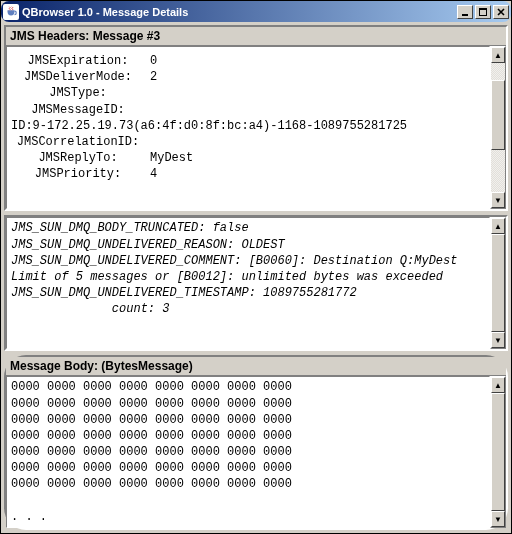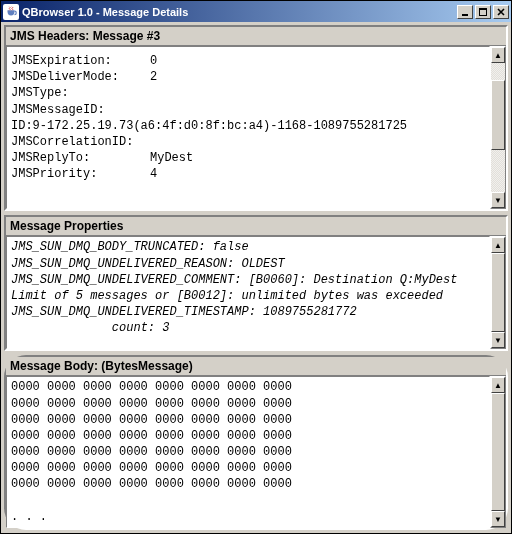--- a/index.html
+++ b/index.html
@@ -12,20 +12,21 @@
     overflow: hidden;
     border: 1px solid #000;
   }
   .titlebar {
     height: 21px;
     background: linear-gradient(to right, #0a246a, #a6caf0);
     display: flex;
     align-items: center;
     padding: 0 2px;
     color: #fff;
+    border-radius: 8px;
   }
   .titlebar-icon {
     width: 16px; height: 16px;
     background: #fff;
     border-radius: 2px;
     margin-right: 3px;
     display: flex;
     align-items: center;
     justify-content: center;
   }
@@ -108,21 +109,21 @@
     position: absolute;
     left: 0; right: 0;
     background: #d4d0c8;
     border: 1px solid;
     border-color: #fff #404040 #404040 #fff;
   }
   #panel-headers { height: 203px; }
   #panel-props { height: 148px; }
   #panel-body { flex: 1; border-radius: 22px; }
   .kv-row { display: flex; }
-  .kv-key { width: 135px; text-align: left; padding-right: 1px; }
+  .kv-key { width: 135px; text-align: center; padding-right: 1px; }
   .kv-val { padding-left: 4px; }
   .props-text { white-space: pre-wrap; word-break: break-word; }
 </style>
 </head>
 <body>
 
 <div class="titlebar">
   <div class="titlebar-icon">
     <svg viewBox="0 0 16 16">
         <path d="M4 7 Q4 12 8 12 Q12 12 12 7 L12 6 L4 6 Z" fill="#6080c0"></path>
@@ -162,21 +163,20 @@
         <div class="scroll-btn">▲</div>
         <div class="scroll-track">
           <div class="scroll-thumb" style="top:17px; height:70px;"></div>
         </div>
         <div class="scroll-btn">▼</div>
       </div>
     </div>
   </div>
 
   <div class="panel" id="panel-props">
-    <div class="panel-header">Message Properties</div>
     <div class="panel-body-wrapper">
       <div class="panel-body props-text" style="position:relative;font-style:italic;">JMS_SUN_DMQ_BODY_TRUNCATED: false
 JMS_SUN_DMQ_UNDELIVERED_REASON: OLDEST
 JMS_SUN_DMQ_UNDELIVERED_COMMENT: [B0060]: Destination Q:MyDest Limit of 5 messages or [B0012]: unlimited bytes was exceeded
 JMS_SUN_DMQ_UNDELIVERED_TIMESTAMP: 1089755281772
               count: 3</div>
       <div class="scrollbar-v">
         <div class="scroll-btn">▲</div>
         <div class="scroll-track">
           <div class="scroll-thumb" style="top:0; bottom:0;"></div>

